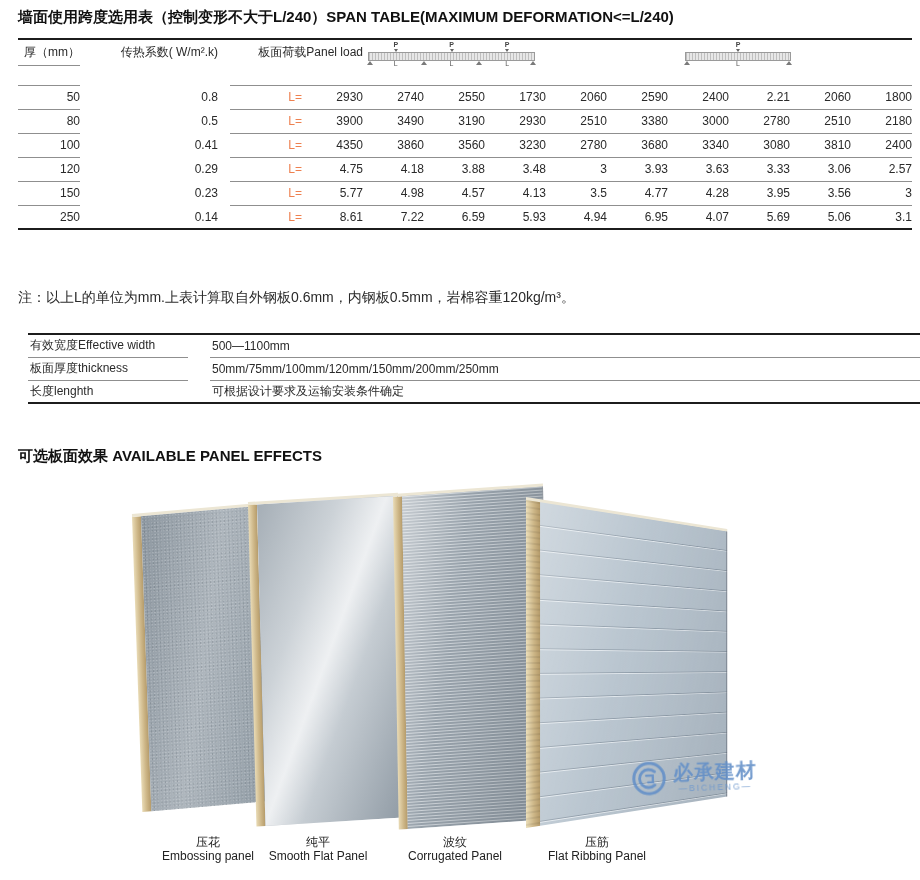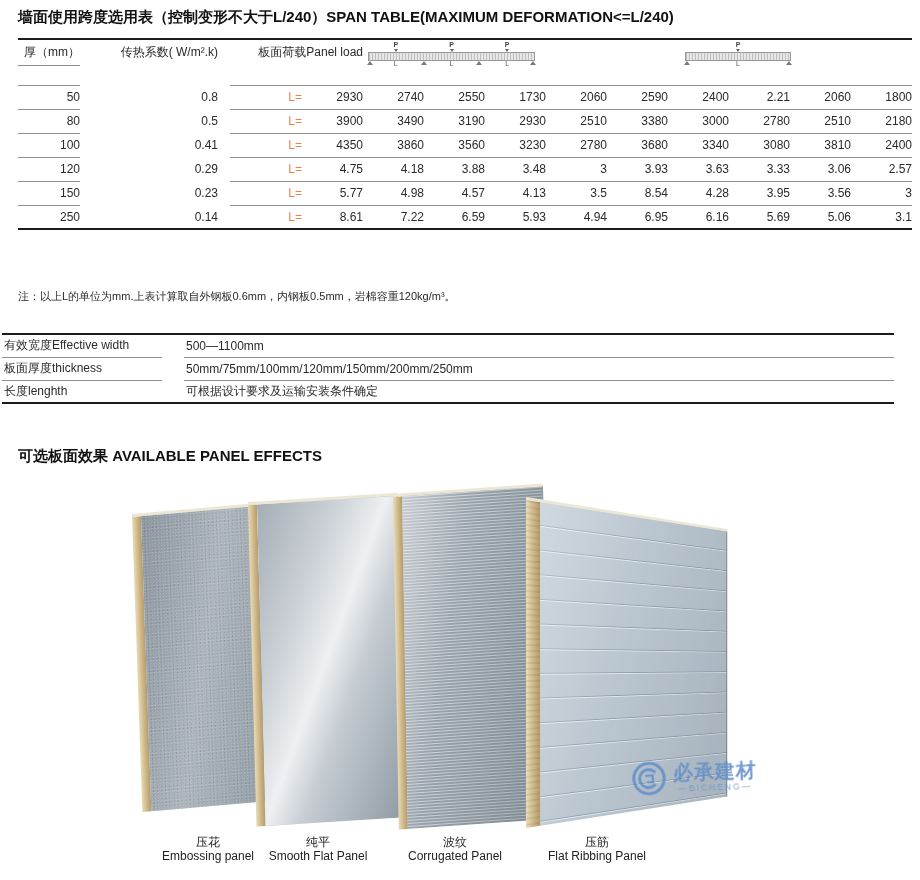--- a/index.html
+++ b/index.html
@@ -29,24 +29,24 @@
   .bbar{position:absolute;left:0;right:0;top:9px;height:7px;
         background:repeating-linear-gradient(90deg,#bfbfbf 0 1px,#e7e7e7 1px 3px);
         border:1px solid #9a9a9a;}
   .bp{position:absolute;top:-2px;font-size:7px;font-weight:bold;color:#444;transform:translateX(-50%);}
   .barr{position:absolute;top:6px;width:0;height:0;border-left:2px solid transparent;
         border-right:2px solid transparent;border-top:3px solid #666;transform:translateX(-50%);}
   .btri{position:absolute;top:18px;width:0;height:0;border-left:3px solid transparent;
         border-right:3px solid transparent;border-bottom:4px solid #7a7a7a;transform:translateX(-50%);}
   .bl{position:absolute;top:17px;font-size:7px;color:#555;transform:translateX(-50%);}
 
-  .note{position:absolute;left:18px;top:289px;font-size:11px;color:#2a2a2a;white-space:nowrap;}
-
-  
-  .t2wrap{position:absolute;left:2px;top:333px;width:892px;}
+  .note{position:absolute;left:18px;top:289px;font-size:14px;color:#2a2a2a;white-space:nowrap;}
+
+  
+  .t2wrap{position:absolute;left:28px;top:333px;width:892px;}
   .t2{border-top:2px solid #1c1c1c;}
   .t2 tr{height:23px;}
 
   
   .sec2{position:absolute;left:18px;top:447px;font-size:15px;font-weight:bold;color:#111;white-space:nowrap;}
 
   
   .panel{position:absolute;display:flex;}
   .p1{left:132px;top:517px;width:124px;height:296px;transform:skewY(-5deg) skewX(2deg);transform-origin:0 0;z-index:1;}
   .p2{left:248px;top:505px;width:150px;height:322px;transform:skewY(-3.5deg) skewX(1.5deg);transform-origin:0 0;z-index:2;}
@@ -200,39 +200,39 @@
         <td class="bb">150</td>
         <td class="gap"></td>
         <td>0.23</td>
         <td class="gap"></td>
         <td class="bb lc">L=</td>
         <td class="bb v">5.77</td>
         <td class="bb v">4.98</td>
         <td class="bb v">4.57</td>
         <td class="bb v">4.13</td>
         <td class="bb v">3.5</td>
-        <td class="bb v">8.54</td>
+        <td class="bb v">4.77</td>
         <td class="bb v">4.28</td>
         <td class="bb v">3.95</td>
         <td class="bb v">3.56</td>
         <td class="bb v">3</td>
       </tr>
       <tr>
         <td class="bbk">250</td>
         <td class="bbk gap"></td>
         <td class="bbk">0.14</td>
         <td class="bbk gap"></td>
         <td class="bbk lc">L=</td>
         <td class="bbk v">8.61</td>
         <td class="bbk v">7.22</td>
         <td class="bbk v">6.59</td>
         <td class="bbk v">5.93</td>
         <td class="bbk v">4.94</td>
         <td class="bbk v">6.95</td>
-        <td class="bbk v">6.16</td>
+        <td class="bbk v">4.07</td>
         <td class="bbk v">5.69</td>
         <td class="bbk v">5.06</td>
         <td class="bbk v">3.1</td>
       </tr>
     </tbody>
       </table>
 
     <div class="beam bm">
       <span class="bp" style="left:16.6%">P</span>
       <span class="bp" style="left:50%">P</span>

